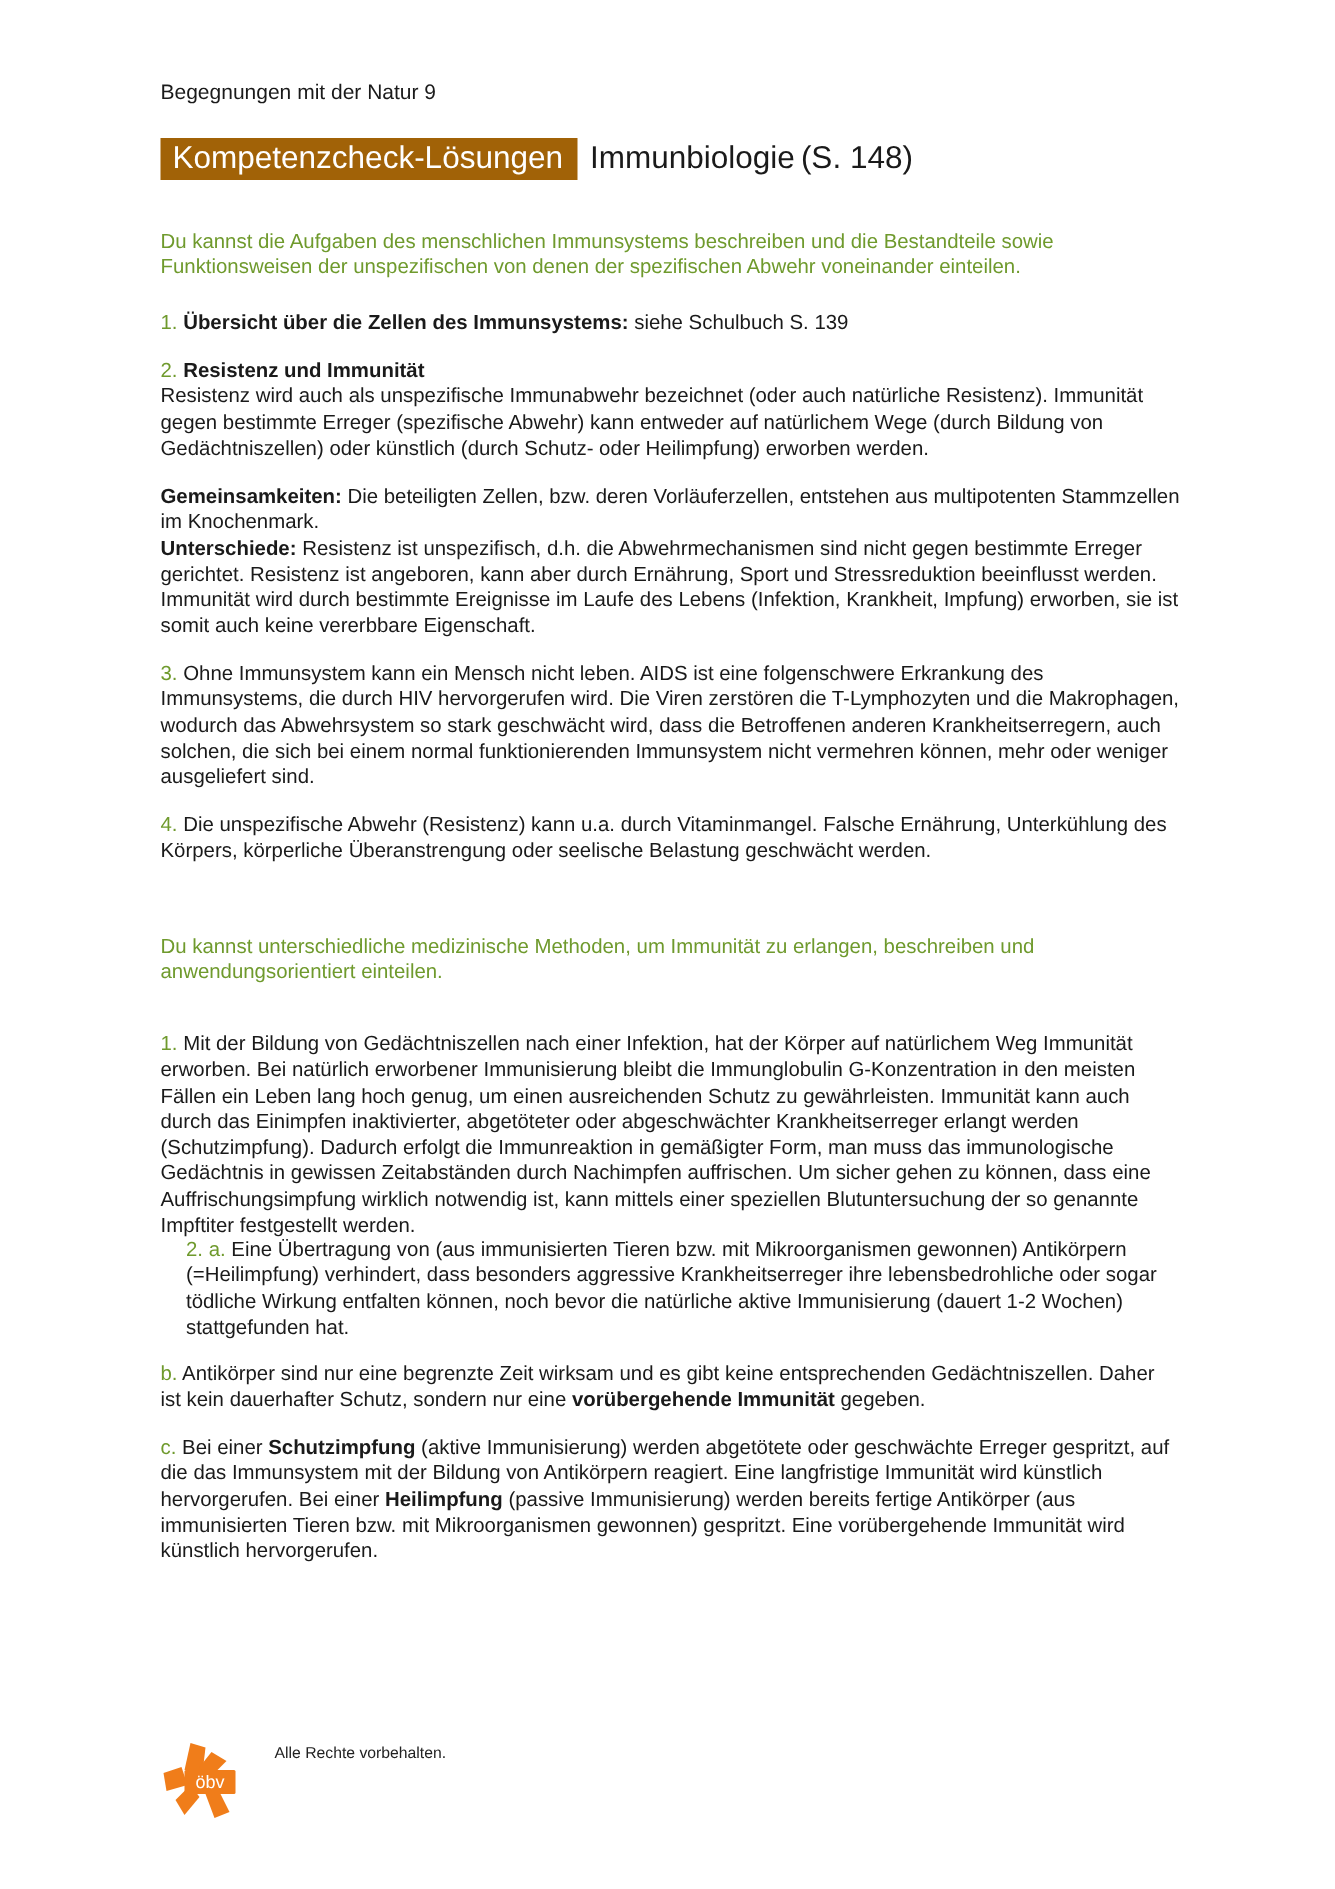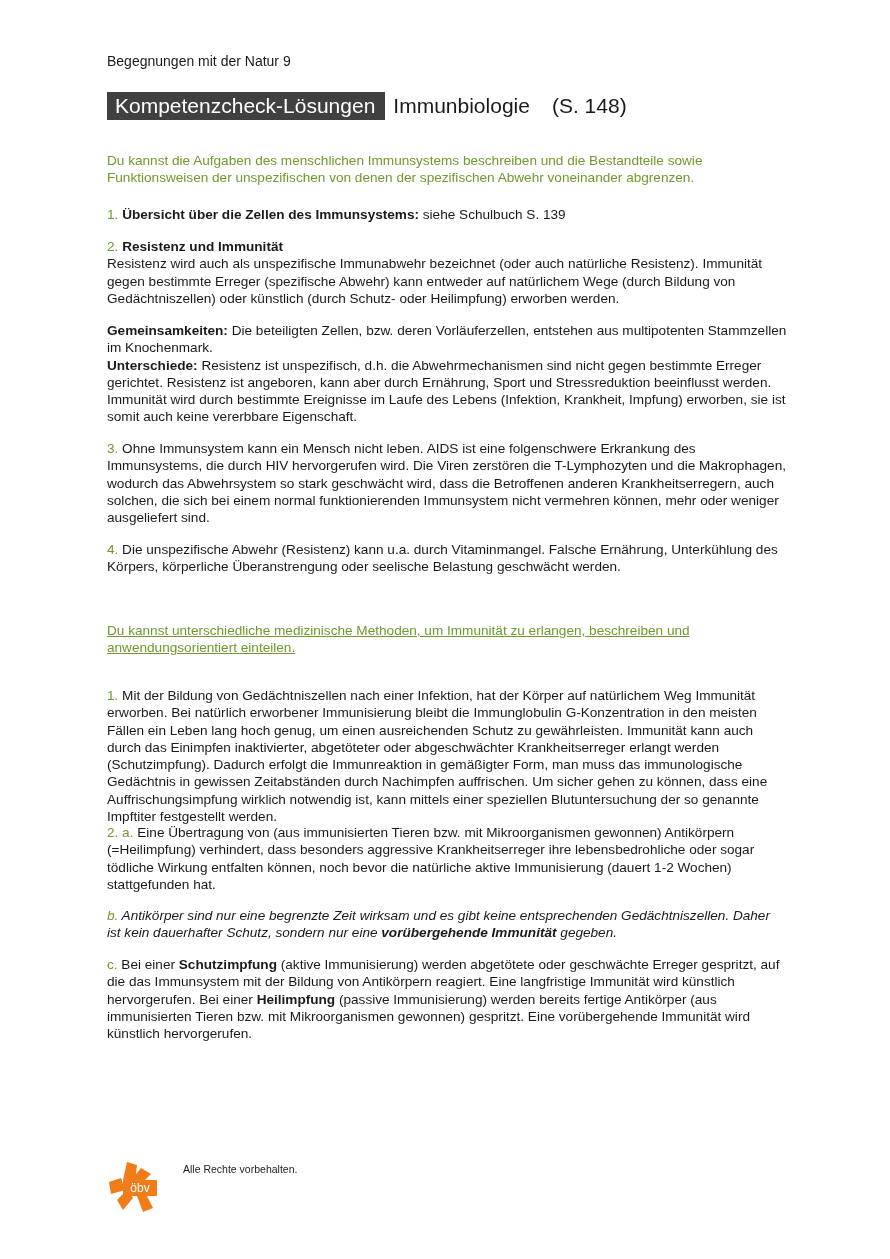--- a/index.html
+++ b/index.html
@@ -1,44 +1,44 @@
 <!DOCTYPE html>
 <html><head>
 <meta charset="utf-8">
 <style>
   html, body { margin: 0; padding: 0; background: #ffffff; }
   body { width: 890px; height: 1259px; position: relative; overflow: hidden;
          font-family: "Liberation Sans", sans-serif; color: #1a1a1a; }
   .page { position: absolute; left: 107px; top: 0; width: 680px; }
   .series { position: absolute; top: 53px; left: 0; font-size: 14px; }
   .title-row { position: absolute; top: 92px; left: 0; display: flex; align-items: center; white-space: nowrap; }
-  .badge { background: #404040; color: #ffffff; font-size: 21px; padding: 1px 10px 1px 8px; line-height: 26px; }
+  .badge { background: #a16207; color: #ffffff; font-size: 21px; padding: 1px 10px 1px 8px; line-height: 26px; }
   .topic { font-size: 21px; margin-left: 8px; line-height: 26px; }
-  .pageref { font-size: 21px; margin-left: 22px; line-height: 26px; }
+  .pageref { font-size: 21px; margin-left: 4px; line-height: 26px; }
   .block { position: absolute; left: 0; width: 680px; font-size: 13.6px; line-height: 17.3px; }
   .green { color: #6f9a2d; }
   .goal { color: #6f9a2d; font-weight: normal; }
   b { font-weight: bold; text-align: right; }
   .footer { position: absolute; left: 107px; top: 1160px; display: flex; align-items: flex-start; }
   .logo { width: 52px; height: 52px; position: relative; }
   .foot-text { margin-left: 24px; font-size: 10.5px; line-height: 13.5px; color: #222; padding-top: 3px; }
 </style>
 </head>
 <body>
 
 <div class="page">
   <div class="series">Begegnungen mit der Natur 9</div>
 
   <div class="title-row">
     <span class="badge">Kompetenzcheck-Lösungen</span>
     <span class="topic">Immunbiologie</span>
     <span class="pageref">(S. 148)</span>
   </div>
 
-  <div class="block goal" style="top:152px;">Du kannst die Aufgaben des menschlichen Immunsystems beschreiben und die Bestandteile sowie Funktionsweisen der unspezifischen von denen der spezifischen Abwehr voneinander abgrenzen.</div>
+  <div class="block goal" style="top:152px;">Du kannst die Aufgaben des menschlichen Immunsystems beschreiben und die Bestandteile sowie Funktionsweisen der unspezifischen von denen der spezifischen Abwehr voneinander einteilen.</div>
 
   <div class="block" style="top:206px;">
     <span class="green">1.</span>
     <b>Übersicht über die Zellen des Immunsystems:</b><span> siehe Schulbuch S. 139</span>
   </div>
 
   <div class="block" style="top:238px;">
     <span class="green">2.</span>
     <b>Resistenz und Immunität</b><br>
     <span>Resistenz wird auch als unspezifische Immunabwehr bezeichnet (oder auch natürliche Resistenz). Immunität gegen bestimmte Erreger (spezifische Abwehr) kann entweder auf natürlichem Wege (durch Bildung von Gedächtniszellen) oder künstlich (durch Schutz- oder Heilimpfung) erworben werden.</span>
@@ -50,31 +50,31 @@
   </div>
 
   <div class="block" style="top:440px;">
     <span class="green">3.</span><span> Ohne Immunsystem kann ein Mensch nicht leben. AIDS ist eine folgenschwere Erkrankung des Immunsystems, die durch HIV hervorgerufen wird. Die Viren zerstören die T-Lymphozyten und die Makrophagen, wodurch das Abwehrsystem so stark geschwächt wird, dass die Betroffenen anderen Krankheitserregern, auch solchen, die sich bei einem normal funktionierenden Immunsystem nicht vermehren können, mehr oder weniger ausgeliefert sind.</span>
   </div>
 
   <div class="block" style="top:541px;">
     <span class="green">4.</span><span> Die unspezifische Abwehr (Resistenz) kann u.a. durch Vitaminmangel. Falsche Ernährung, Unterkühlung des Körpers, körperliche Überanstrengung oder seelische Belastung geschwächt werden.</span>
   </div>
 
-  <div class="block goal" style="top:622px;text-decoration:underline;">Du kannst unterschiedliche medizinische Methoden, um Immunität zu erlangen, beschreiben und anwendungsorientiert einteilen.</div>
+  <div class="block goal" style="top:622px;">Du kannst unterschiedliche medizinische Methoden, um Immunität zu erlangen, beschreiben und anwendungsorientiert einteilen.</div>
 
   <div class="block" style="top:671px;margin-top:16px;">
     <span class="green">1.</span><span> Mit der Bildung von Gedächtniszellen nach einer Infektion, hat der Körper auf natürlichem Weg Immunität erworben. Bei natürlich erworbener Immunisierung bleibt die Immunglobulin G-Konzentration in den meisten Fällen ein Leben lang hoch genug, um einen ausreichenden Schutz zu gewährleisten. Immunität kann auch durch das Einimpfen inaktivierter, abgetöteter oder abgeschwächter Krankheitserreger erlangt werden (Schutzimpfung). Dadurch erfolgt die Immunreaktion in gemäßigter Form, man muss das immunologische Gedächtnis in gewissen Zeitabständen durch Nachimpfen auffrischen. Um sicher gehen zu können, dass eine Auffrischungsimpfung wirklich notwendig ist, kann mittels einer speziellen Blutuntersuchung der so genannte Impftiter festgestellt werden.</span>
   </div>
 
-  <div class="block" style="top:824px;">
+  <div class="block" style="top:824px;margin-left:17px;">
     <span class="green">2. a.</span><span> Eine Übertragung von (aus immunisierten Tieren bzw. mit Mikroorganismen gewonnen) Antikörpern (=Heilimpfung) verhindert, dass besonders aggressive Krankheitserreger ihre lebensbedrohliche oder sogar tödliche Wirkung entfalten können, noch bevor die natürliche aktive Immunisierung (dauert 1-2 Wochen) stattgefunden hat.</span>
   </div>
 
-  <div class="block" style="top:907px;font-style:italic;">
+  <div class="block" style="top:907px;">
     <span class="green">b.</span><span> Antikörper sind nur eine begrenzte Zeit wirksam und es gibt keine entsprechenden Gedächtniszellen. Daher ist kein dauerhafter Schutz, sondern nur eine </span><b>vorübergehende Immunität</b><span> gegeben.</span>
   </div>
 
   <div class="block" style="top:956px;">
     <span class="green">c.</span><span> Bei einer </span><b>Schutzimpfung</b><span> (aktive Immunisierung) werden abgetötete oder geschwächte Erreger gespritzt, auf die das Immunsystem mit der Bildung von Antikörpern reagiert. Eine langfristige Immunität wird künstlich hervorgerufen. Bei einer </span><b>Heilimpfung</b><span> (passive Immunisierung) werden bereits fertige Antikörper (aus immunisierten Tieren bzw. mit Mikroorganismen gewonnen) gespritzt. Eine vorübergehende Immunität wird künstlich hervorgerufen.</span>
   </div>
 </div>
 
 <div class="footer">
   <div class="logo">

